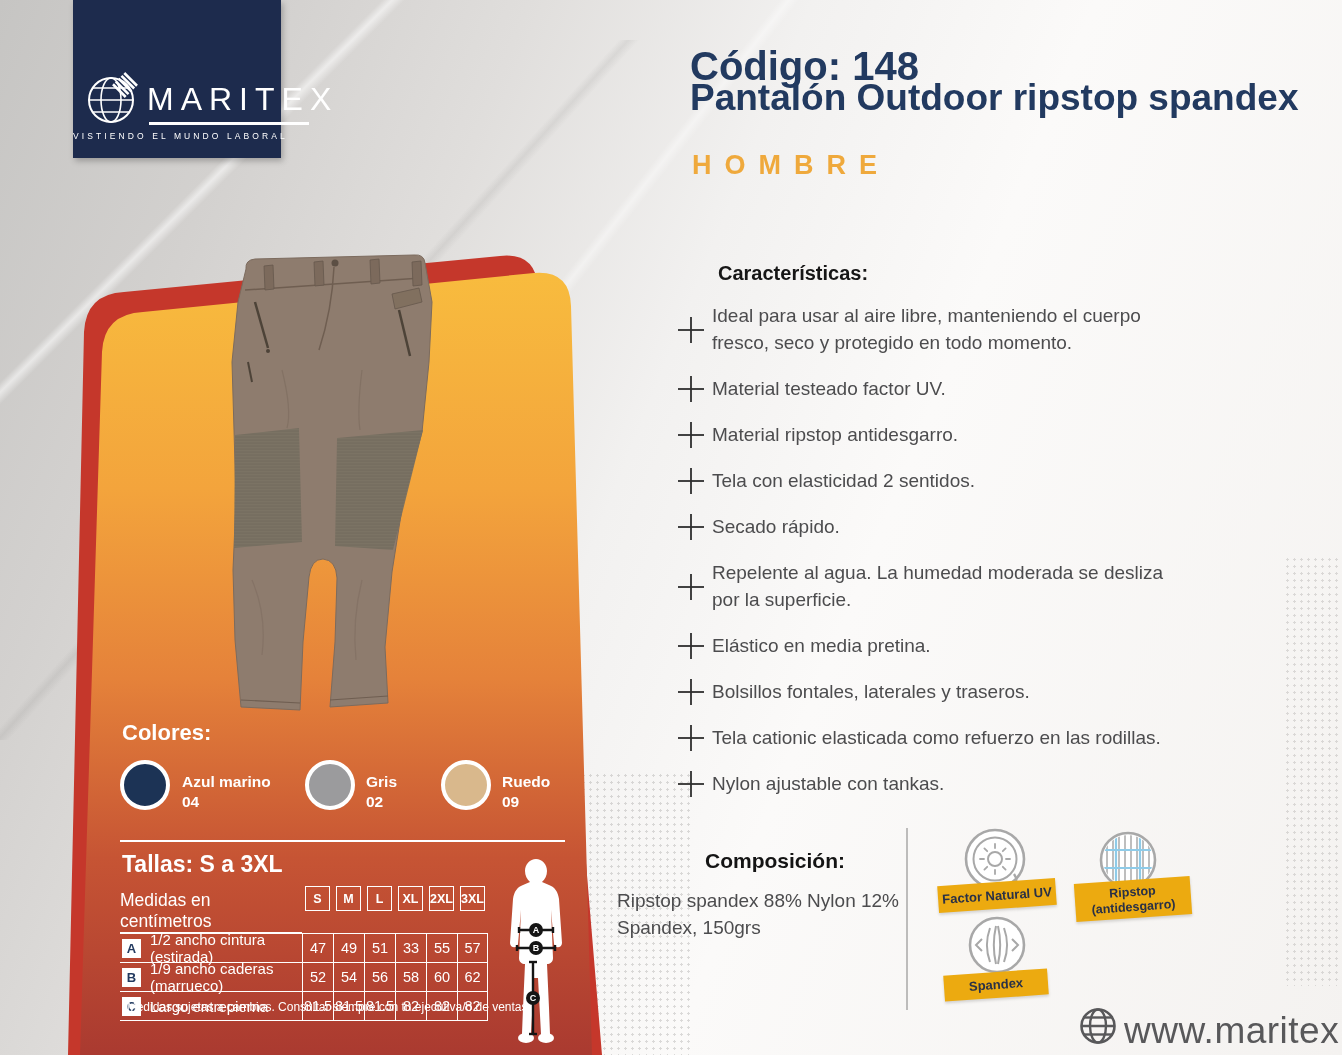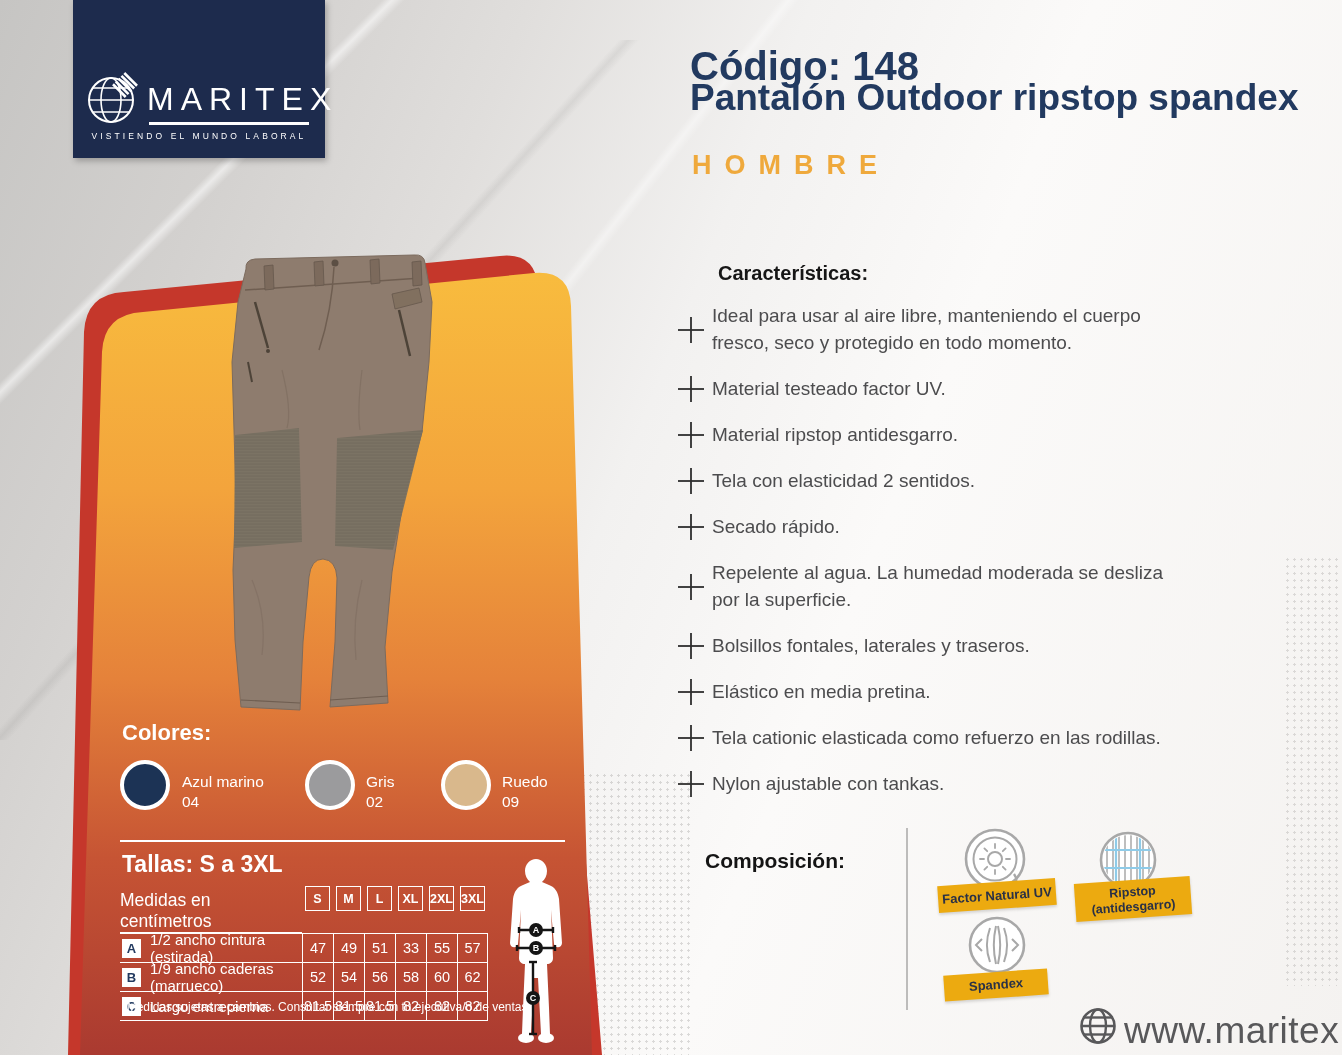--- a/index.html
+++ b/index.html
@@ -15,21 +15,21 @@
   .streak.s2{left:-60px;top:40px;width:760px;height:700px;
      background:linear-gradient(132deg,transparent 48.8%,rgba(90,90,88,.10) 49.5%,transparent 50.3%);}
   .streak.s3{left:120px;top:-120px;width:900px;height:820px;
      background:linear-gradient(128deg,transparent 48.9%,rgba(255,255,255,.4) 49.5%,transparent 50.2%);}
   .dots-a{left:552px;top:772px;width:140px;height:283px;opacity:.55;
      background-image:radial-gradient(rgba(120,118,116,.45) 1px,transparent 1.4px);background-size:7px 7px;}
   .dots-b{left:1284px;top:556px;width:58px;height:430px;opacity:.5;
      background-image:radial-gradient(rgba(120,118,116,.45) 1px,transparent 1.4px);background-size:7px 7px;}
 
   
-  .logo-box{left:73px;top:0;width:252px;height:158px;background:#1d2b4d;box-shadow:2px 3px 6px rgba(0,0,0,.25);}
+  .logo-box{left:73px;top:0;width:208px;height:158px;background:#1d2b4d;box-shadow:2px 3px 6px rgba(0,0,0,.25);}
   .logo-row{position:absolute;left:12px;top:70px;display:flex;align-items:center;}
   .logo-brand{color:#fff;font-size:32px;letter-spacing:7px;margin-left:4px;white-space:nowrap;}
   .logo-underline{position:absolute;left:76px;top:122px;width:160px;height:2.5px;background:#fff;}
   .logo-tagline{position:absolute;left:0;right:0;top:131px;text-align:center;color:#fff;
                 font-size:8.5px;letter-spacing:3.1px;white-space:nowrap;}
 
   
   .hdr-code{left:690px;top:44px;font-size:40px;font-weight:bold;color:#223a60;}
   .hdr-product{left:690px;top:77px;font-size:37px;font-weight:bold;color:#223a60;white-space:nowrap;}
   .hdr-gender{left:692px;top:150px;font-size:27px;font-weight:bold;color:#efa93c;letter-spacing:13px;}
@@ -53,21 +53,21 @@
   .bl1{left:938px;top:882px;width:118px;height:27px;font-size:13px;line-height:27px;}
   .bl2{left:1075px;top:880px;width:116px;height:38px;font-size:12.5px;line-height:1.2;padding-top:5px;box-sizing:border-box;}
   .bl3{left:944px;top:972px;width:104px;height:26px;font-size:13px;line-height:26px;}
 
   
   .site{left:1124px;top:1010px;font-size:37px;color:#58585a;letter-spacing:.5px;}
 
   
   .colors-title{left:122px;top:720px;font-size:22px;font-weight:bold;color:#fff;text-align:center;}
   .swatch{position:absolute;width:50px;height:50px;border-radius:50%;border:4px solid #fff;box-sizing:border-box;}
-  .swatch-label{position:absolute;color:#fff;font-weight:normal;font-size:15.5px;line-height:1.32;}
+  .swatch-label{position:absolute;color:#fff;font-weight:bold;font-size:15.5px;line-height:1.32;}
   .hr-card{left:120px;top:840px;width:445px;height:2px;background:#fff;}
   .sizes-title{left:122px;top:851px;font-size:23px;font-weight:bold;color:#fff;}
 
   .size-table{left:120px;top:884px;width:368px;color:#fff;}
   .st-row{display:flex;align-items:stretch;}
   .st-head .st-label{font-size:17.5px;padding-top:6px;border-bottom:1.5px solid #fff;}
   .st-label{width:182px;box-sizing:border-box;display:flex;align-items:center;}
   .st-cells{display:flex;}
   .st-cell{width:31px;box-sizing:border-box;display:flex;align-items:center;justify-content:center;
            font-size:14.5px;border-left:1.5px solid #fff;}
@@ -229,30 +229,30 @@
           <span>Repelente al agua. La humedad moderada se desliza</span>
           <span>por la superficie.</span>
         </div>
     </div>
     <div class="feat-item">
       <svg width="26" height="26" viewBox="0 0 26 26">
           <line x1="13" y1="0" x2="13" y2="26" stroke="#2e2e2e" stroke-width="1.8"></line>
           <line x1="0" y1="13" x2="26" y2="13" stroke="#2e2e2e" stroke-width="1.8"></line>
         </svg>
       <div class="feat-text">
+          <span>Elástico en media pretina.</span>
+        </div>
+    </div>
+    <div class="feat-item">
+      <svg width="26" height="26" viewBox="0 0 26 26">
+          <line x1="13" y1="0" x2="13" y2="26" stroke="#2e2e2e" stroke-width="1.8"></line>
+          <line x1="0" y1="13" x2="26" y2="13" stroke="#2e2e2e" stroke-width="1.8"></line>
+        </svg>
+      <div class="feat-text">
           <span>Bolsillos fontales, laterales y traseros.</span>
-        </div>
-    </div>
-    <div class="feat-item">
-      <svg width="26" height="26" viewBox="0 0 26 26">
-          <line x1="13" y1="0" x2="13" y2="26" stroke="#2e2e2e" stroke-width="1.8"></line>
-          <line x1="0" y1="13" x2="26" y2="13" stroke="#2e2e2e" stroke-width="1.8"></line>
-        </svg>
-      <div class="feat-text">
-          <span>Elástico en media pretina.</span>
         </div>
     </div>
     <div class="feat-item">
       <svg width="26" height="26" viewBox="0 0 26 26">
           <line x1="13" y1="0" x2="13" y2="26" stroke="#2e2e2e" stroke-width="1.8"></line>
           <line x1="0" y1="13" x2="26" y2="13" stroke="#2e2e2e" stroke-width="1.8"></line>
         </svg>
       <div class="feat-text">
           <span>Tela cationic elasticada como refuerzo en las rodillas.</span>
         </div>
@@ -379,20 +379,21 @@
       <circle cx="39" cy="72" r="7" fill="#151515"></circle>
         <text x="39" y="75">A</text>
       <circle cx="39" cy="90" r="7" fill="#151515"></circle>
         <text x="39" y="93">B</text>
       <circle cx="36" cy="140" r="7" fill="#151515"></circle>
         <text x="36" y="143">C</text>
     </g>
   </svg>
 
   <div class="abs comp-title">Composición:</div>
+  <div class="abs comp-text">Ripstop spandex 88% Nylon 12% Spandex, 150grs</div>
   <div class="abs v-divider"></div>
 
   <svg class="abs" style="left:962px;top:826px;" width="66" height="66" viewBox="0 0 66 66">
     <circle cx="33" cy="33" r="29" fill="#fff" stroke="#a8a8a8" stroke-width="2.6"></circle>
     <circle cx="33" cy="33" r="21.5" fill="none" stroke="#a8a8a8" stroke-width="2"></circle>
     <circle cx="33" cy="33" r="7" fill="none" stroke="#a8a8a8" stroke-width="2"></circle>
     <g stroke="#a8a8a8" stroke-width="1.8" stroke-linecap="round">
       <line x1="33" y1="22" x2="33" y2="18"></line>
         <line x1="33" y1="44" x2="33" y2="48"></line>
       <line x1="22" y1="33" x2="18" y2="33"></line>

